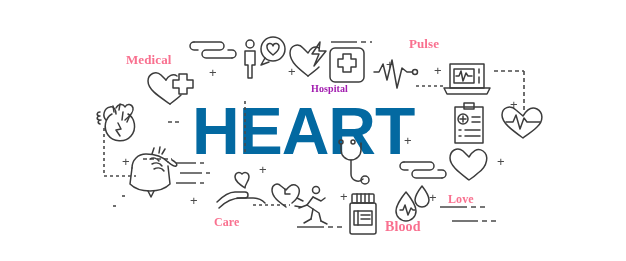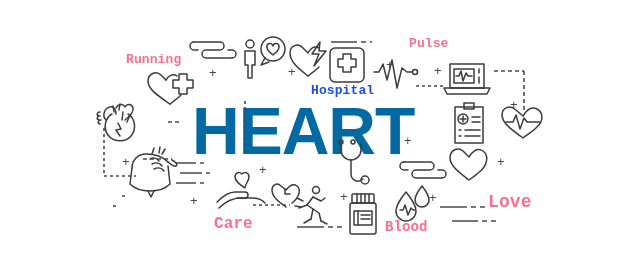--- a/index.html
+++ b/index.html
@@ -1,40 +1,40 @@
 <!DOCTYPE html>
 <html><head>
 <meta charset="utf-8">
 <style>
   html,body{margin:0;padding:0;background:#fff;}
   body{width:626px;height:261px;overflow:hidden;font-family:"Liberation Sans",sans-serif;}
   #banner{position:relative;width:626px;height:261px;background:#ffffff;}
   .node{position:absolute;}
-  .lbl{position:absolute;color:#f9708f;font-weight:bold;font-family:Liberation Mono, monospace;white-space:nowrap;letter-spacing:.1px;}
+  .lbl{position:absolute;color:#f9708f;font-weight:bold;font-family:Liberation Serif, serif;white-space:nowrap;letter-spacing:.1px;}
   .plus{position:absolute;color:#4a4a4a;font-family:"Liberation Sans",sans-serif;font-weight:400;line-height:1;}
   .heartword{position:absolute;color:#f9708f;font-weight:bold;font-family:"Liberation Sans",sans-serif;letter-spacing:-1px;line-height:1;}
   svg{display:block;overflow:visible;}
   .ico path,.ico line,.ico circle,.ico rect,.ico polyline,.ico polygon,.ico ellipse{
     fill:none;stroke:#3c3c3c;stroke-width:1.5;stroke-linecap:round;stroke-linejoin:round;}
   .dash{position:absolute;}
   .dash line{stroke:#4a4a4a;stroke-width:1.6;stroke-linecap:butt;}
 </style>
 </head>
 <body>
 
 <div id="banner">
 
   <div class="heartword" id="headline" style="left: 192px; top: 98px; font-size: 66px; color: #0369a1;">HEART</div>
 
-  <div class="lbl" id="lbl-medical" style="left: 126px; top: 52px; font-size: 13px; color: rgb(249, 112, 143);">Running</div>
-  <div class="lbl" id="lbl-hospital" style="left: 311px; top: 83px; font-size: 13px; color: #1d4ed8;">Hospital</div>
+  <div class="lbl" id="lbl-medical" style="left: 126px; top: 52px; font-size: 13px; color: rgb(249, 112, 143);">Medical</div>
+  <div class="lbl" id="lbl-hospital" style="left: 311px; top: 83px; font-size: 10px; color: #a21caf;">Hospital</div>
   <div class="lbl" id="lbl-pulse" style="left: 409px; top: 36px; font-size: 13px; color: rgb(249, 112, 143);">Pulse</div>
-  <div class="lbl" id="lbl-care" style="left: 214px; top: 215px; font-size: 16px; color: rgb(249, 112, 143);">Care</div>
+  <div class="lbl" id="lbl-care" style="left: 214px; top: 215px; font-size: 12px; color: rgb(249, 112, 143);">Care</div>
   <div class="lbl" id="lbl-blood" style="left: 385px; top: 219px; font-size: 14px; color: rgb(249, 112, 143);">Blood</div>
-  <div class="lbl" id="lbl-love" style="left: 448px; top: 192px; font-size: 18px; color: rgb(249, 112, 143); margin-left: 40px;">Love</div>
+  <div class="lbl" id="lbl-love" style="left: 448px; top: 192px; font-size: 12px; color: rgb(249, 112, 143);">Love</div>
 
   <div id="plus-layer">
       <div class="plus" style="left: 209px; top: 66px; font-size: 13px;">+</div>
       <div class="plus" style="left: 288px; top: 65px; font-size: 13px;">+</div>
       <div class="plus" style="left: 386px; top: 58px; font-size: 13px;">+</div>
       <div class="plus" style="left: 434px; top: 64px; font-size: 13px;">+</div>
       <div class="plus" style="left: 122px; top: 155px; font-size: 13px;">+</div>
       <div class="plus" style="left: 190px; top: 194px; font-size: 13px;">+</div>
       <div class="plus" style="left: 259px; top: 163px; font-size: 13px;">+</div>
       <div class="plus" style="left: 340px; top: 190px; font-size: 13px;">+</div>

